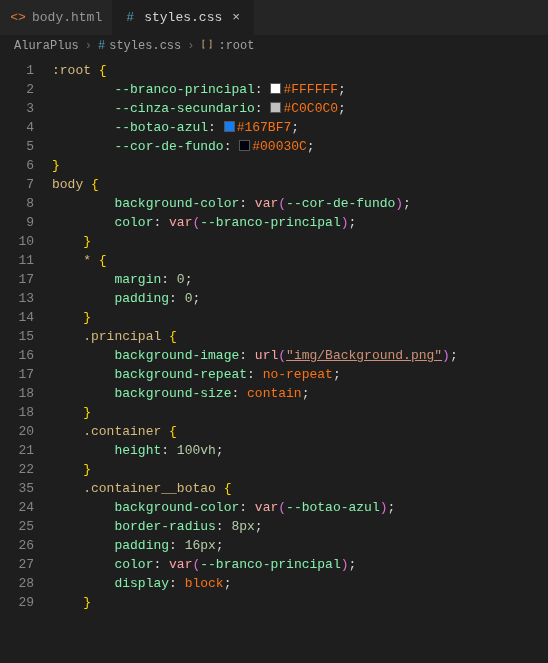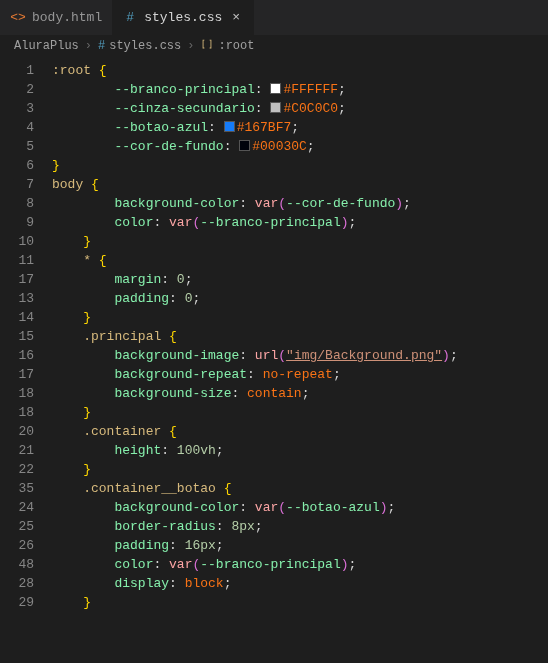--- a/index.html
+++ b/index.html
@@ -131,18 +131,18 @@
       <div>17</div>
       <div>18</div>
       <div>18</div>
       <div>20</div>
       <div>21</div>
       <div>22</div>
       <div>35</div>
       <div>24</div>
       <div>25</div>
       <div>26</div>
-      <div>48</div>
+      <div>27</div>
       <div>28</div>
       <div>29</div>
     </div>
   <div class="code" id="code"><div class="line"><span class="sel">:root</span> <span class="punc">{</span></div><div class="line">        <span class="prop">--branco-principal</span>: <span class="swatch" style="background:#FFFFFF"></span><span class="val">#FFFFFF</span>;</div><div class="line">        <span class="prop">--cinza-secundario</span>: <span class="swatch" style="background:#C0C0C0"></span><span class="val">#C0C0C0</span>;</div><div class="line">        <span class="prop">--botao-azul</span>: <span class="swatch" style="background:#167BF7"></span><span class="val">#167BF7</span>;</div><div class="line">        <span class="prop">--cor-de-fundo</span>: <span class="swatch" style="background:#00030C"></span><span class="val">#00030C</span>;</div><div class="line"><span class="punc">}</span></div><div class="line"><span class="sel">body</span> <span class="punc">{</span></div><div class="line">        <span class="prop">background-color</span>: <span class="fn">var</span><span class="punc-pink">(</span><span class="prop">--cor-de-fundo</span><span class="punc-pink">)</span>;</div><div class="line">        <span class="prop">color</span>: <span class="fn">var</span><span class="punc-pink">(</span><span class="prop">--branco-principal</span><span class="punc-pink">)</span>;</div><div class="line">    <span class="punc">}</span></div><div class="line">    <span class="sel">*</span> <span class="punc">{</span></div><div class="line">        <span class="prop">margin</span>: <span class="num">0</span>;</div><div class="line">        <span class="prop">padding</span>: <span class="num">0</span>;</div><div class="line">    <span class="punc">}</span></div><div class="line">    <span class="sel">.principal</span> <span class="punc">{</span></div><div class="line">        <span class="prop">background-image</span>: <span class="fn">url</span><span class="punc-pink">(</span><span class="link">"img/Background.png"</span><span class="punc-pink">)</span>;</div><div class="line">        <span class="prop">background-repeat</span>: <span class="val">no-repeat</span>;</div><div class="line">        <span class="prop">background-size</span>: <span class="val">contain</span>;</div><div class="line">    <span class="punc">}</span></div><div class="line">    <span class="sel">.container</span> <span class="punc">{</span></div><div class="line">        <span class="prop">height</span>: <span class="num">100vh</span>;</div><div class="line">    <span class="punc">}</span></div><div class="line">    <span class="sel">.container__botao</span> <span class="punc">{</span></div><div class="line">        <span class="prop">background-color</span>: <span class="fn">var</span><span class="punc-pink">(</span><span class="prop">--botao-azul</span><span class="punc-pink">)</span>;</div><div class="line">        <span class="prop">border-radius</span>: <span class="num">8px</span>;</div><div class="line">        <span class="prop">padding</span>: <span class="num">16px</span>;</div><div class="line">        <span class="prop">color</span>: <span class="fn">var</span><span class="punc-pink">(</span><span class="prop">--branco-principal</span><span class="punc-pink">)</span>;</div><div class="line">        <span class="prop">display</span>: <span class="val">block</span>;</div><div class="line">    <span class="punc">}</span></div></div>
 </div>
 
 </body></html>

